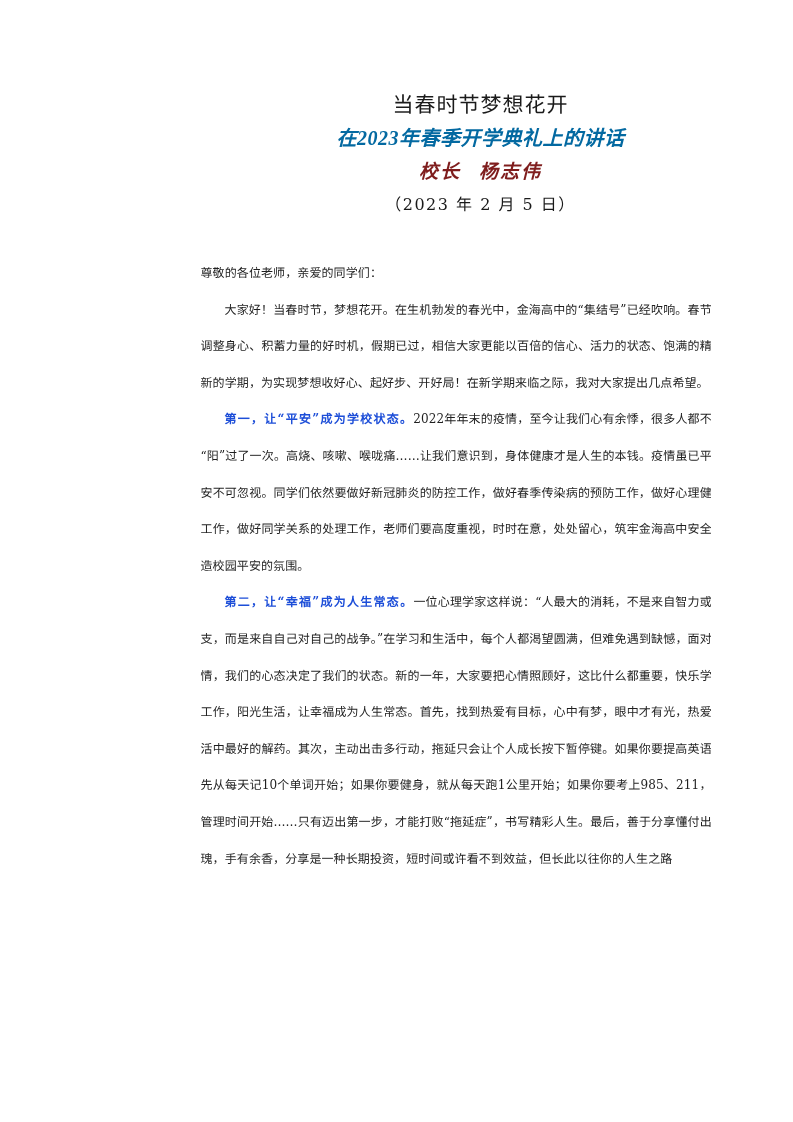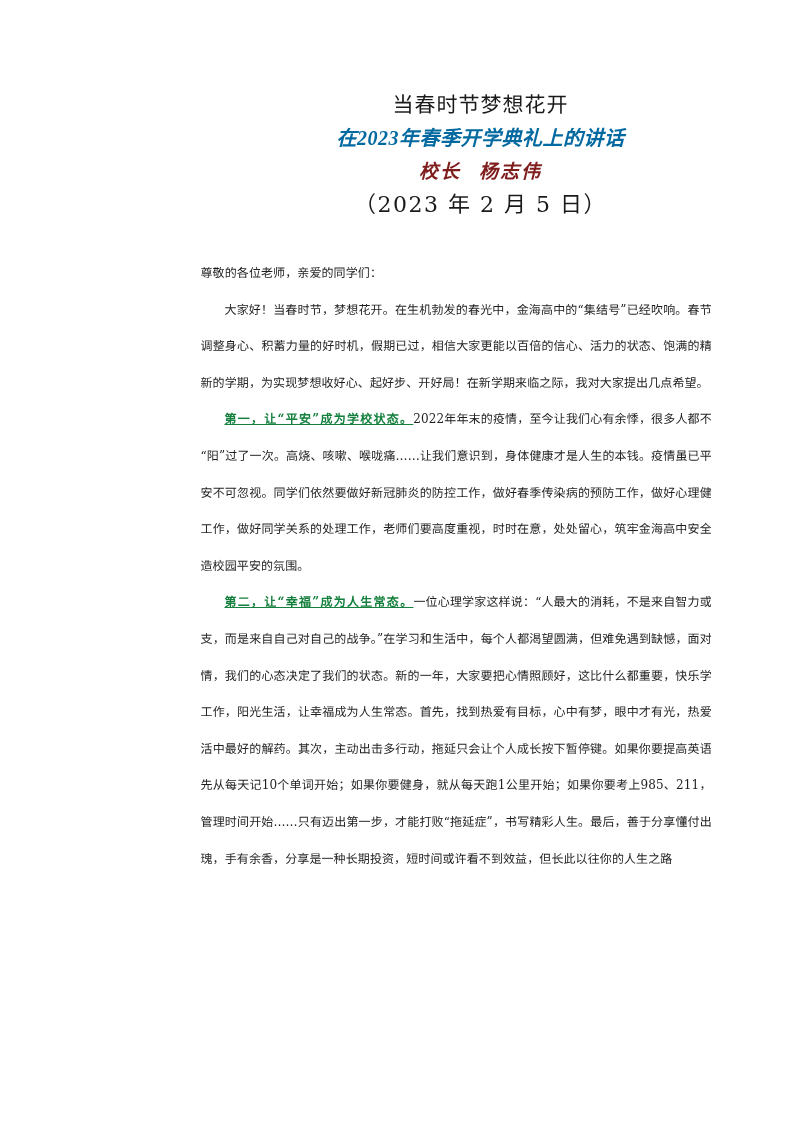--- a/index.html
+++ b/index.html
@@ -62,21 +62,21 @@
     font-family: "Liberation Serif", "DejaVu Serif", serif;
     font-style: italic;
   }
 
   .title-speaker .gap {
     display: inline-block;
     width: 18px;
   }
 
   .title-date {
-    font-size: 22px;
+    font-size: 16px;
     line-height: 33px;
     font-weight: 400;
     letter-spacing: 1.5px;
     color: #1a1a1a;
   }
 
   
   p.para {
     margin: 0;
     font-size: 12px;
@@ -88,22 +88,21 @@
     word-break: break-all;
   }
 
   p.indent {
     text-indent: 2em;
   }
 
   .lead {
     font-weight: 700;
     letter-spacing: 1.2px;
-    color: #15803d;
-    text-decoration: underline;
+    color: #1d4ed8;
   }
 </style>
 </head>
 <body>
 
 <div class="page">
   <div class="doc-body">
 
     <div class="title-block">
       <div class="title-main">当春时节梦想花开</div>

